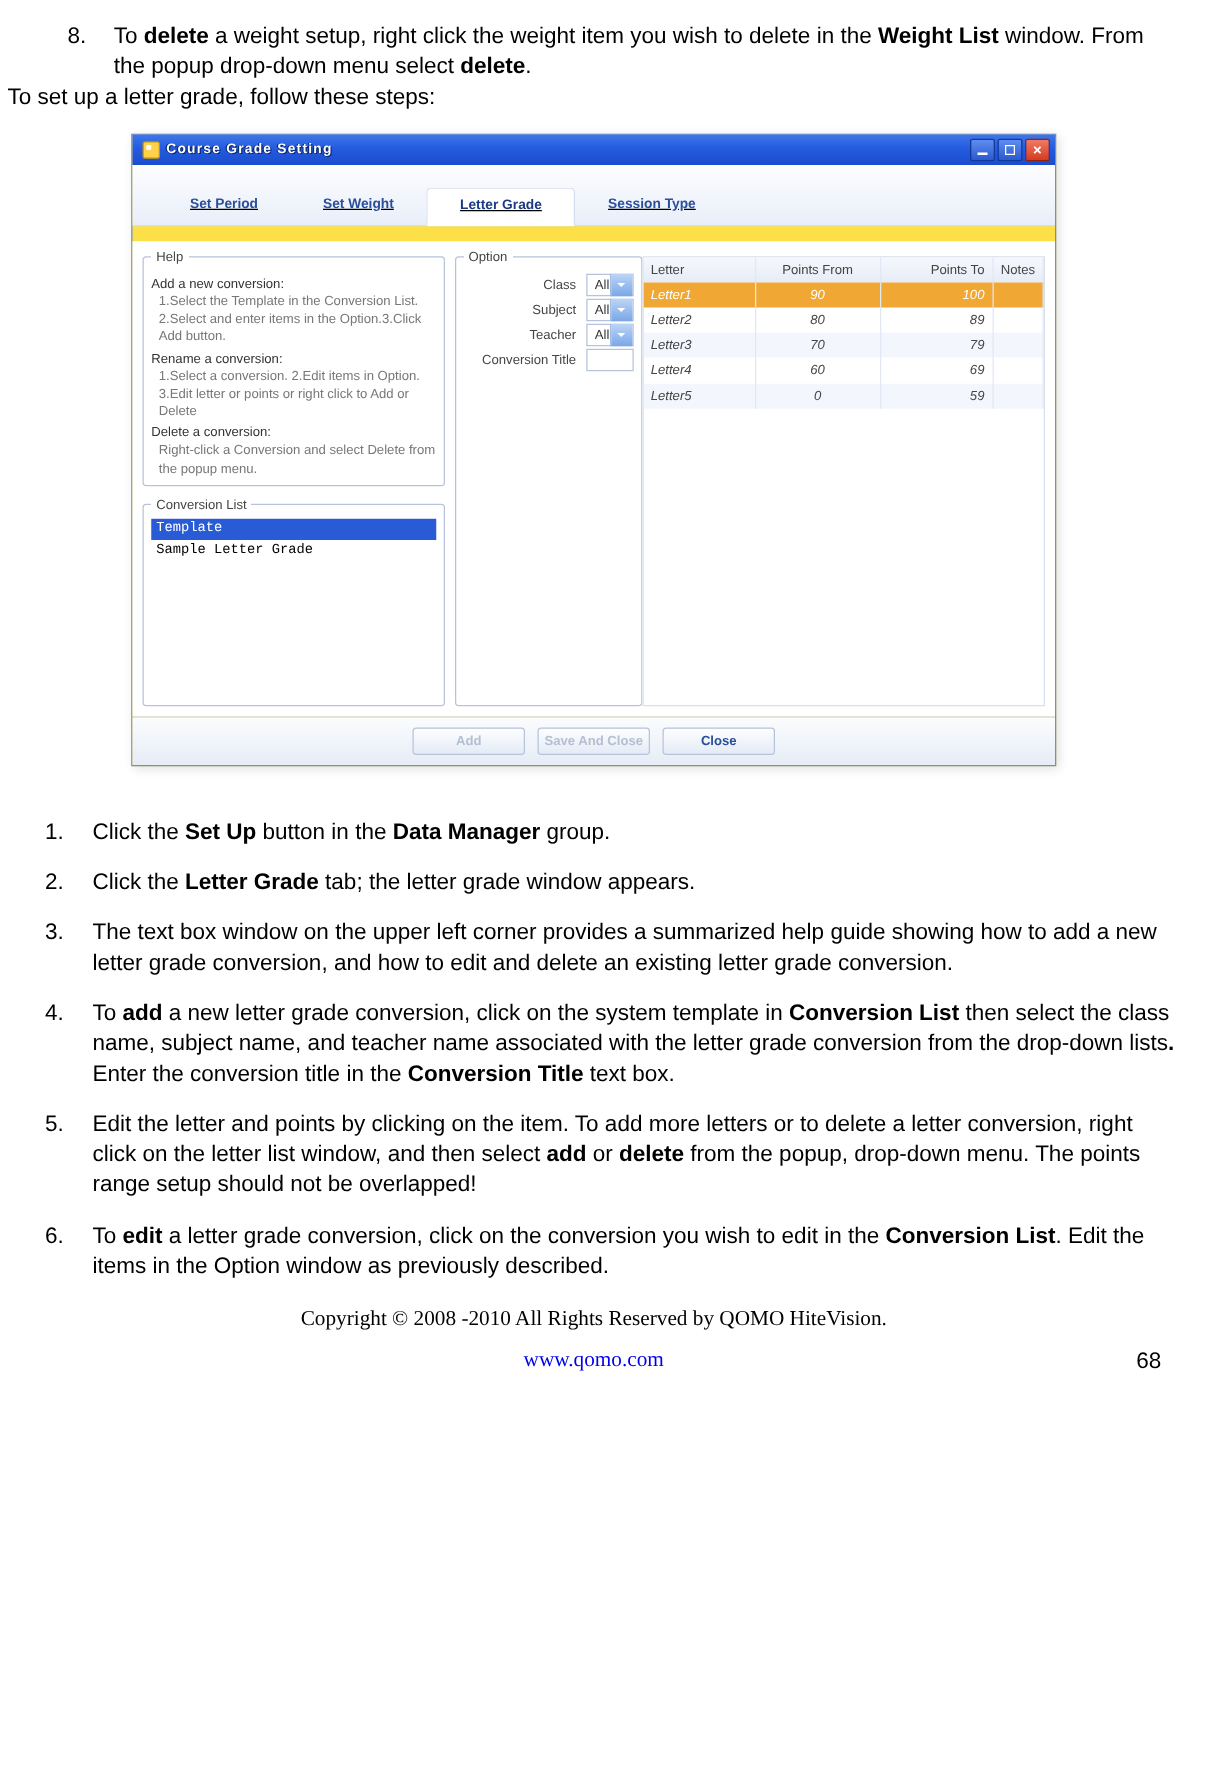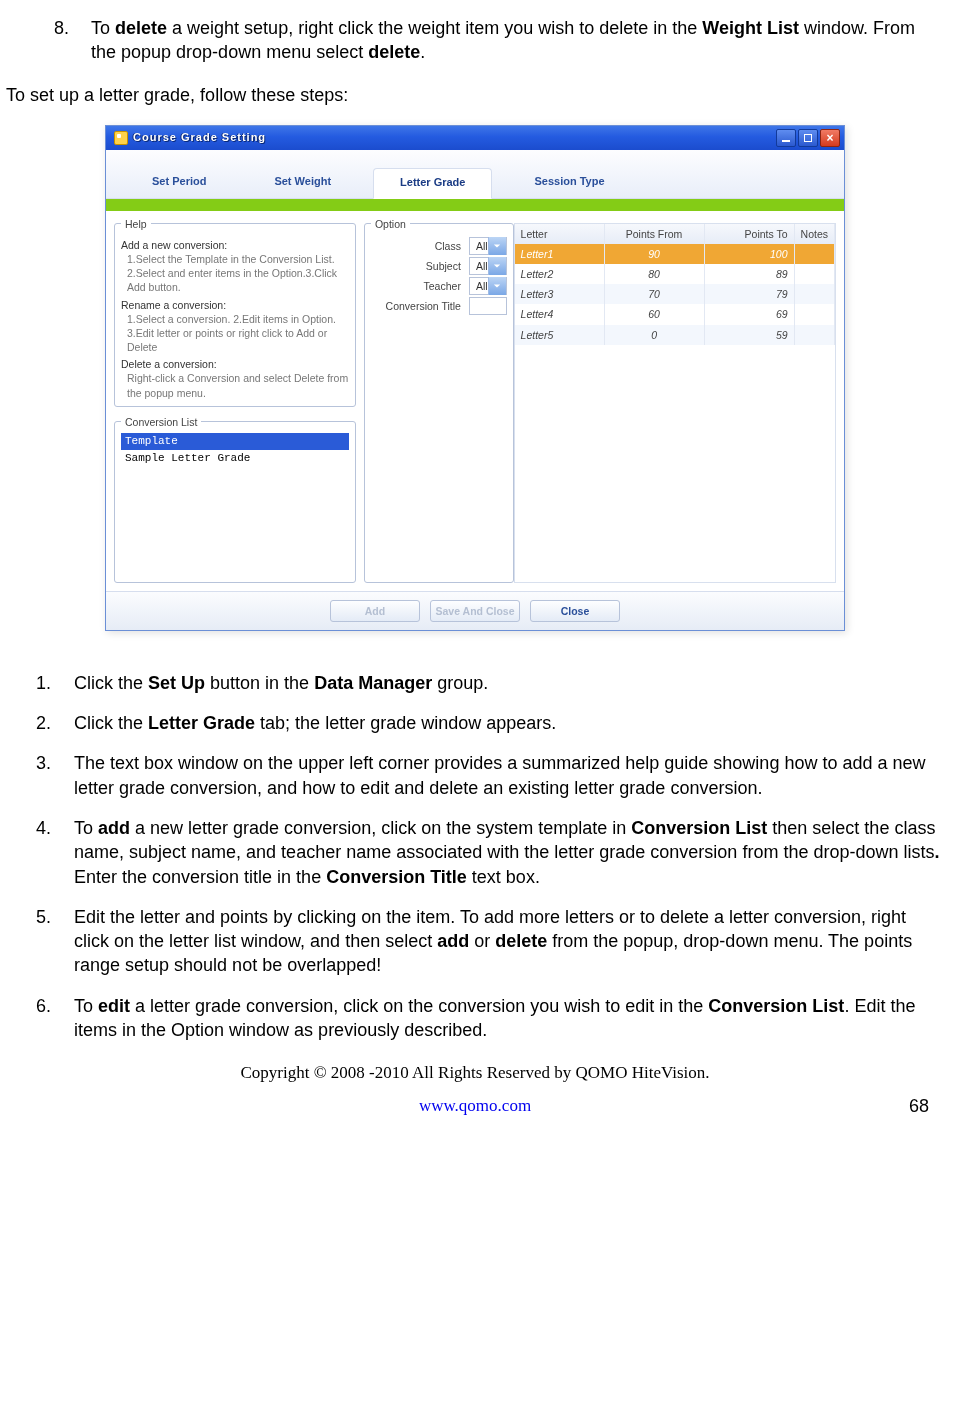--- a/index.html
+++ b/index.html
@@ -6,32 +6,32 @@
   body {
     font-family: Arial, Helvetica, sans-serif;
     font-size: 18px;
     color: #000;
     background: #fff;
     width: 974px;
     padding: 16px 30px 20px 6px;
     line-height: 1.35;
   }
   
-  .ol-top { margin-left: 48px; margin-bottom: 18px; }
+  .ol-top { margin-left: 48px; }
   .ol-top .num { display:inline-block; width:32px; vertical-align: top;}
   .ol-top .txt { display:inline-block; width: 850px; vertical-align: top; }
 
   .lead { margin: 0 0 18px 0; }
 
   
   .shot-wrap { display:flex; justify-content:center; margin-bottom: 40px;}
   .window {
     width: 740px;
     border: 1px solid #6b8fd6;
-    background: #84cc16;
+    background: #fde047;
     box-shadow: 2px 2px 8px rgba(0,0,0,0.12);
     font-size: 11px;
     font-family: Tahoma, Arial, sans-serif;
   }
   .titlebar {
     height: 24px;
     background: linear-gradient(to bottom, #3e76e8 0%, #245be0 45%, #1b4cce 100%);
     display:flex; align-items:center; justify-content:space-between;
     padding: 0 4px;
     color:#fff;
@@ -44,22 +44,23 @@
   .winbtn { width:20px; height:18px; background:linear-gradient(#5f8df0,#2b59cf); border:1px solid #123a9a; border-radius:2px; display:flex; align-items:center; justify-content:center; color:#fff; font-size:10px;}
   .winbtn.close { background: linear-gradient(#f17a64,#d53b1f); border-color:#8e2310;}
   .winbtn .sq { width:8px; height:8px; border:1px solid #fff;}
   .winbtn .mn { width:8px; height:2px; background:#fff; margin-top:6px;}
   .winbtn .x { font-weight:bold; font-size:12px; line-height:12px;}
 
   .tabs-row {
     background: linear-gradient(#fdfdff,#e8eef9);
     padding: 18px 20px 0 20px;
     display:flex;
-    gap: 16px;
+    gap: 0;
     border-bottom: 1px solid #d6deee;
+    text-decoration: underline;
   }
   .tab {
     padding: 6px 26px 8px 26px;
     color:#2a4f9a;
     font-weight:bold;
     font-size:11px;
     border-radius: 4px 4px 0 0;
     cursor:pointer;
   }
   .tab.active {

